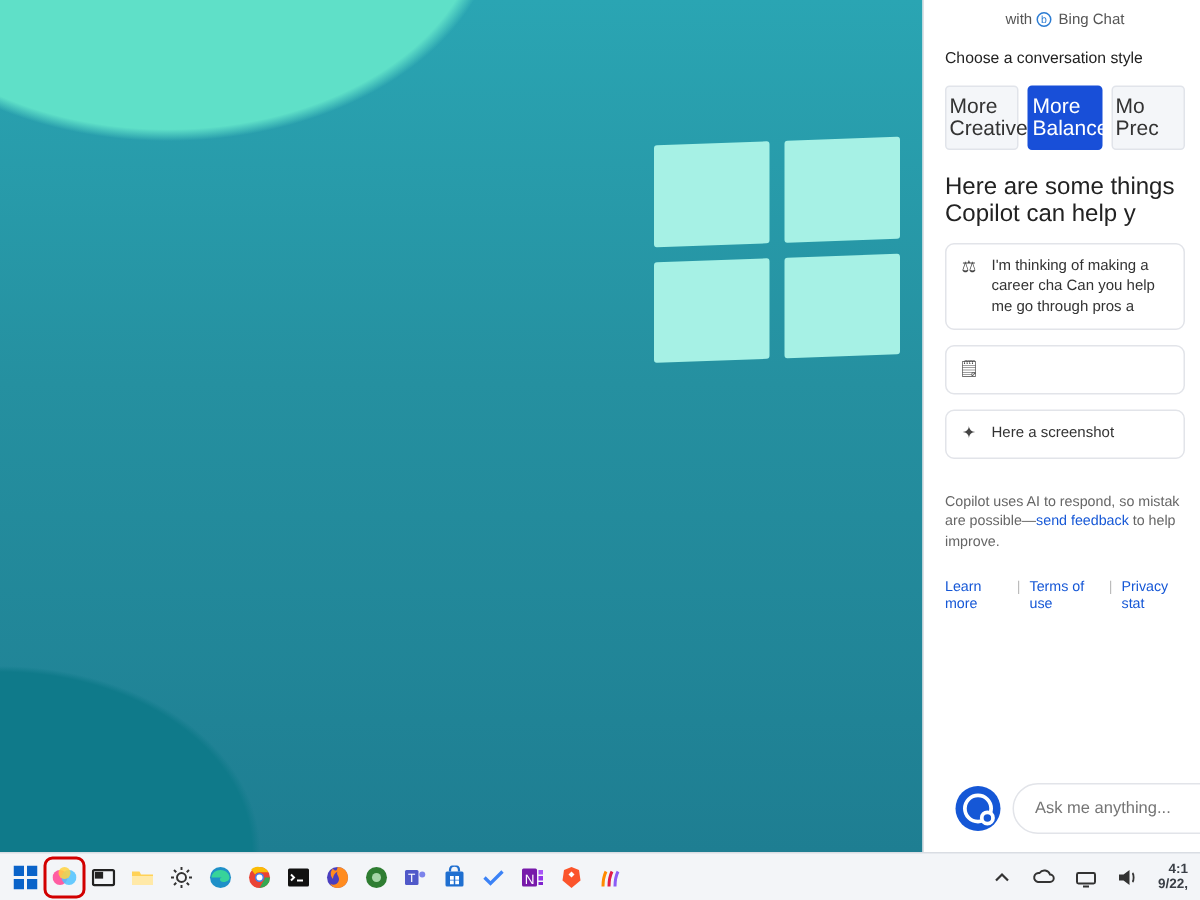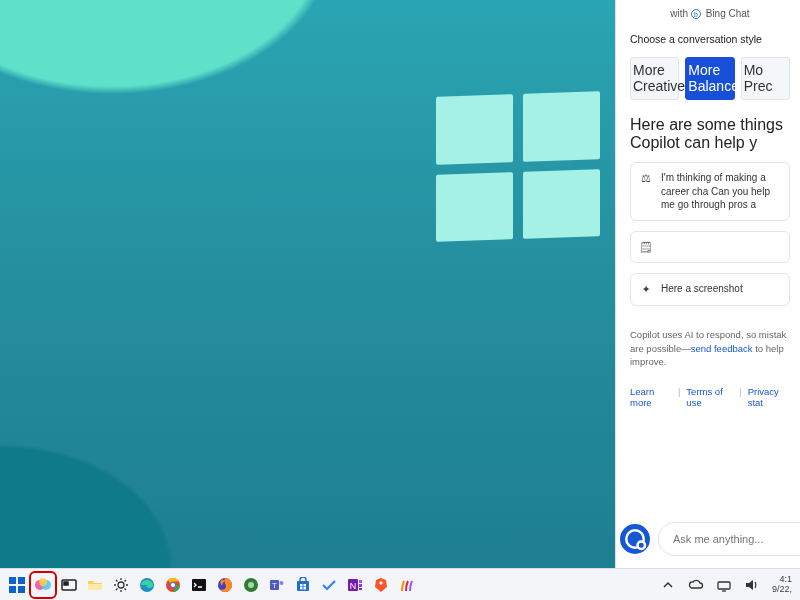--- a/index.html
+++ b/index.html
@@ -51,21 +51,21 @@
     background:#fff; font-size:10px; line-height:1.35; cursor:pointer;
   }
   .suggestion .sicon { width:14px; flex:0 0 14px; text-align:center; font-size:11px; color:#444; }
   .footnote { font-size:9.5px; color:#666; line-height:1.4; margin-top:12px; }
   .footnote a { color:#1557d6; text-decoration:none; }
   .links { display:flex; justify-content:center; gap:6px; font-size:9.5px; margin-top:8px; }
   .links a { color:#1557d6; text-decoration:none; }
   .links .sep { color:#bbb; }
 
   .ask-row {
-    position:absolute; left:4px; right:0; bottom:12px;
+    position:absolute; left:21px; right:0; bottom:12px;
     display:flex; align-items:center; gap:8px;
   }
   .ask-avatar {
     width:30px; height:30px; border-radius:50%; background:#1557d6;
     display:flex; align-items:center; justify-content:center; color:#fff; font-size:14px; flex:0 0 30px;
   }
   .ask-input {
     flex:1; height:34px; border:1px solid #e2e4e9; border-radius:17px 0 0 17px;
     padding:0 14px; font-size:11px; color:#555; background:#fff;
   }
@@ -77,21 +77,21 @@
     display:flex; align-items:center; padding:0 6px; gap:4px;
   }
   .tb-icon {
     width:22px; height:22px; border-radius:3px;
     display:flex; align-items:center; justify-content:center;
     font-size:13px; cursor:pointer;
   }
   .tb-icon svg { width:16px; height:16px; }
   .tb-highlight { outline:2px solid #d20000; outline-offset:1px; }
   .tb-spacer { flex:1; }
-  .systray { display:flex; align-items:center; gap:12px; color:#3a3f46; font-size:10px; }
+  .systray { display:flex; align-items:center; gap:12px; color:#3a3f46; font-size:10px;font-weight:bold; }
   .systray .tray-icon { width:16px; height:16px; display:flex; align-items:center; justify-content:center; cursor:pointer; }
   .clock { text-align:right; line-height:1.05; font-size:9px; padding-right:2px; }
 </style>
 </head>
 <body>
 
 <div class="stage">
   <div class="desktop">
     <div class="winlogo">
       <div></div>

